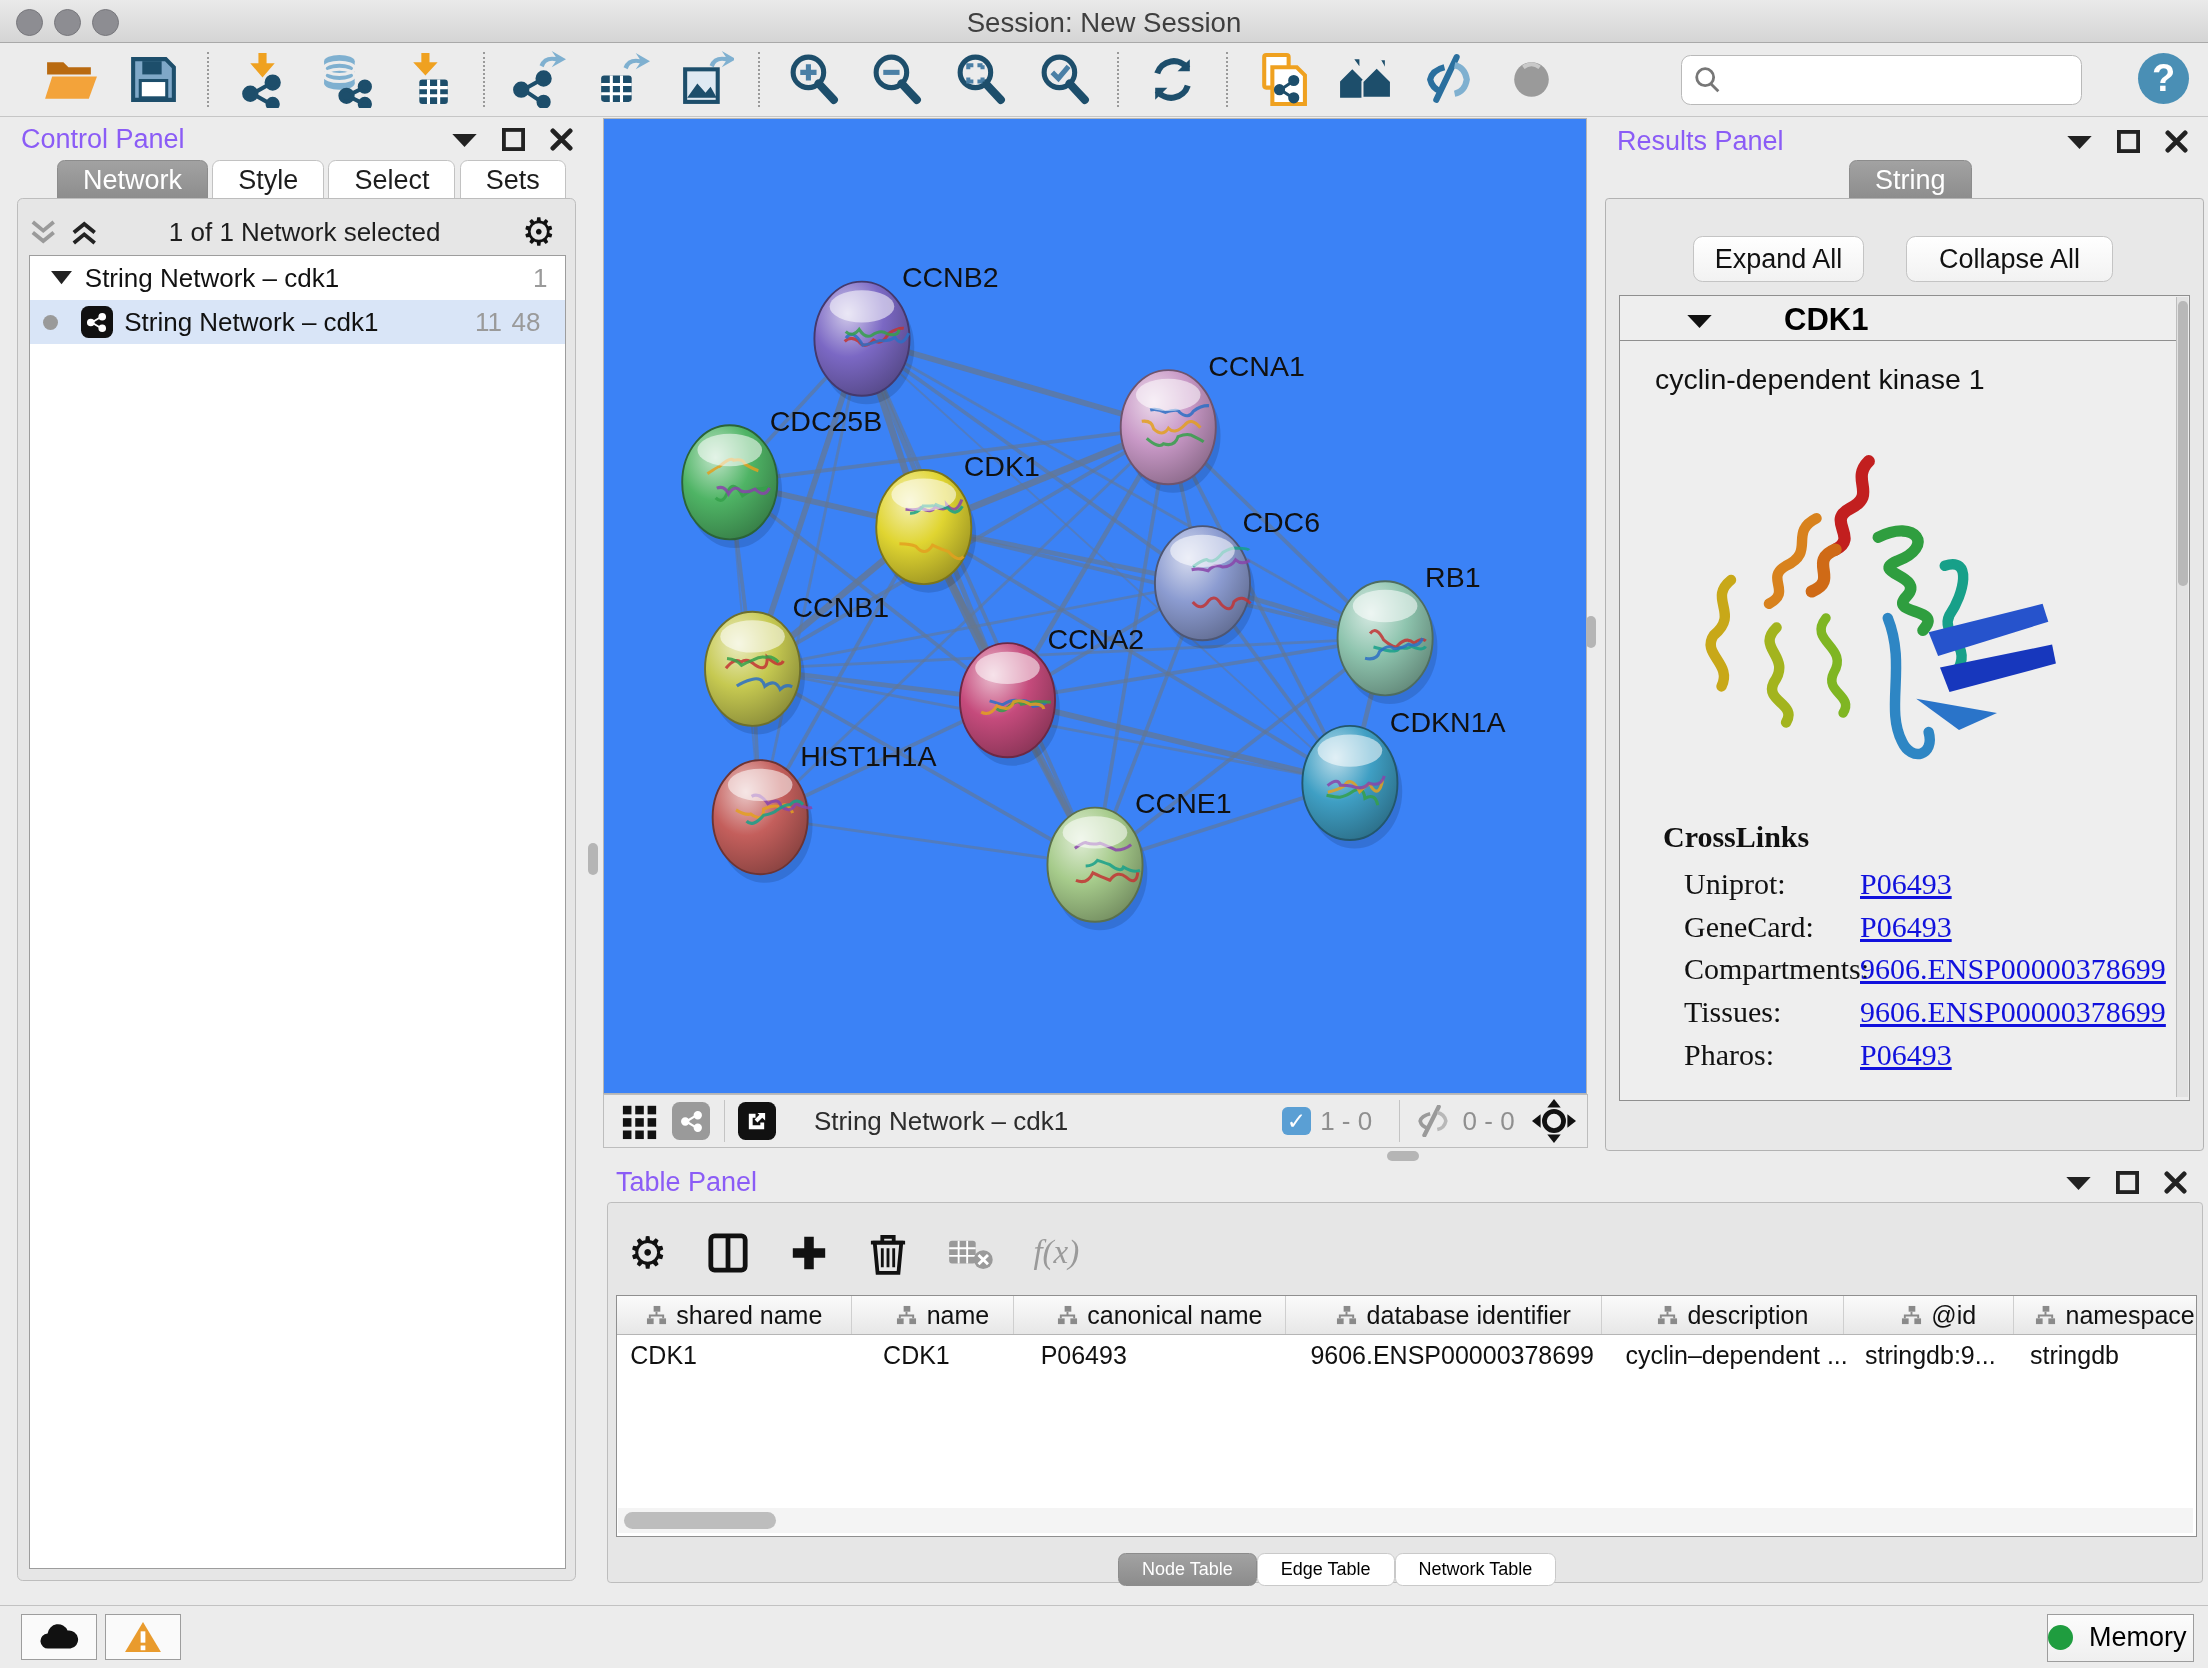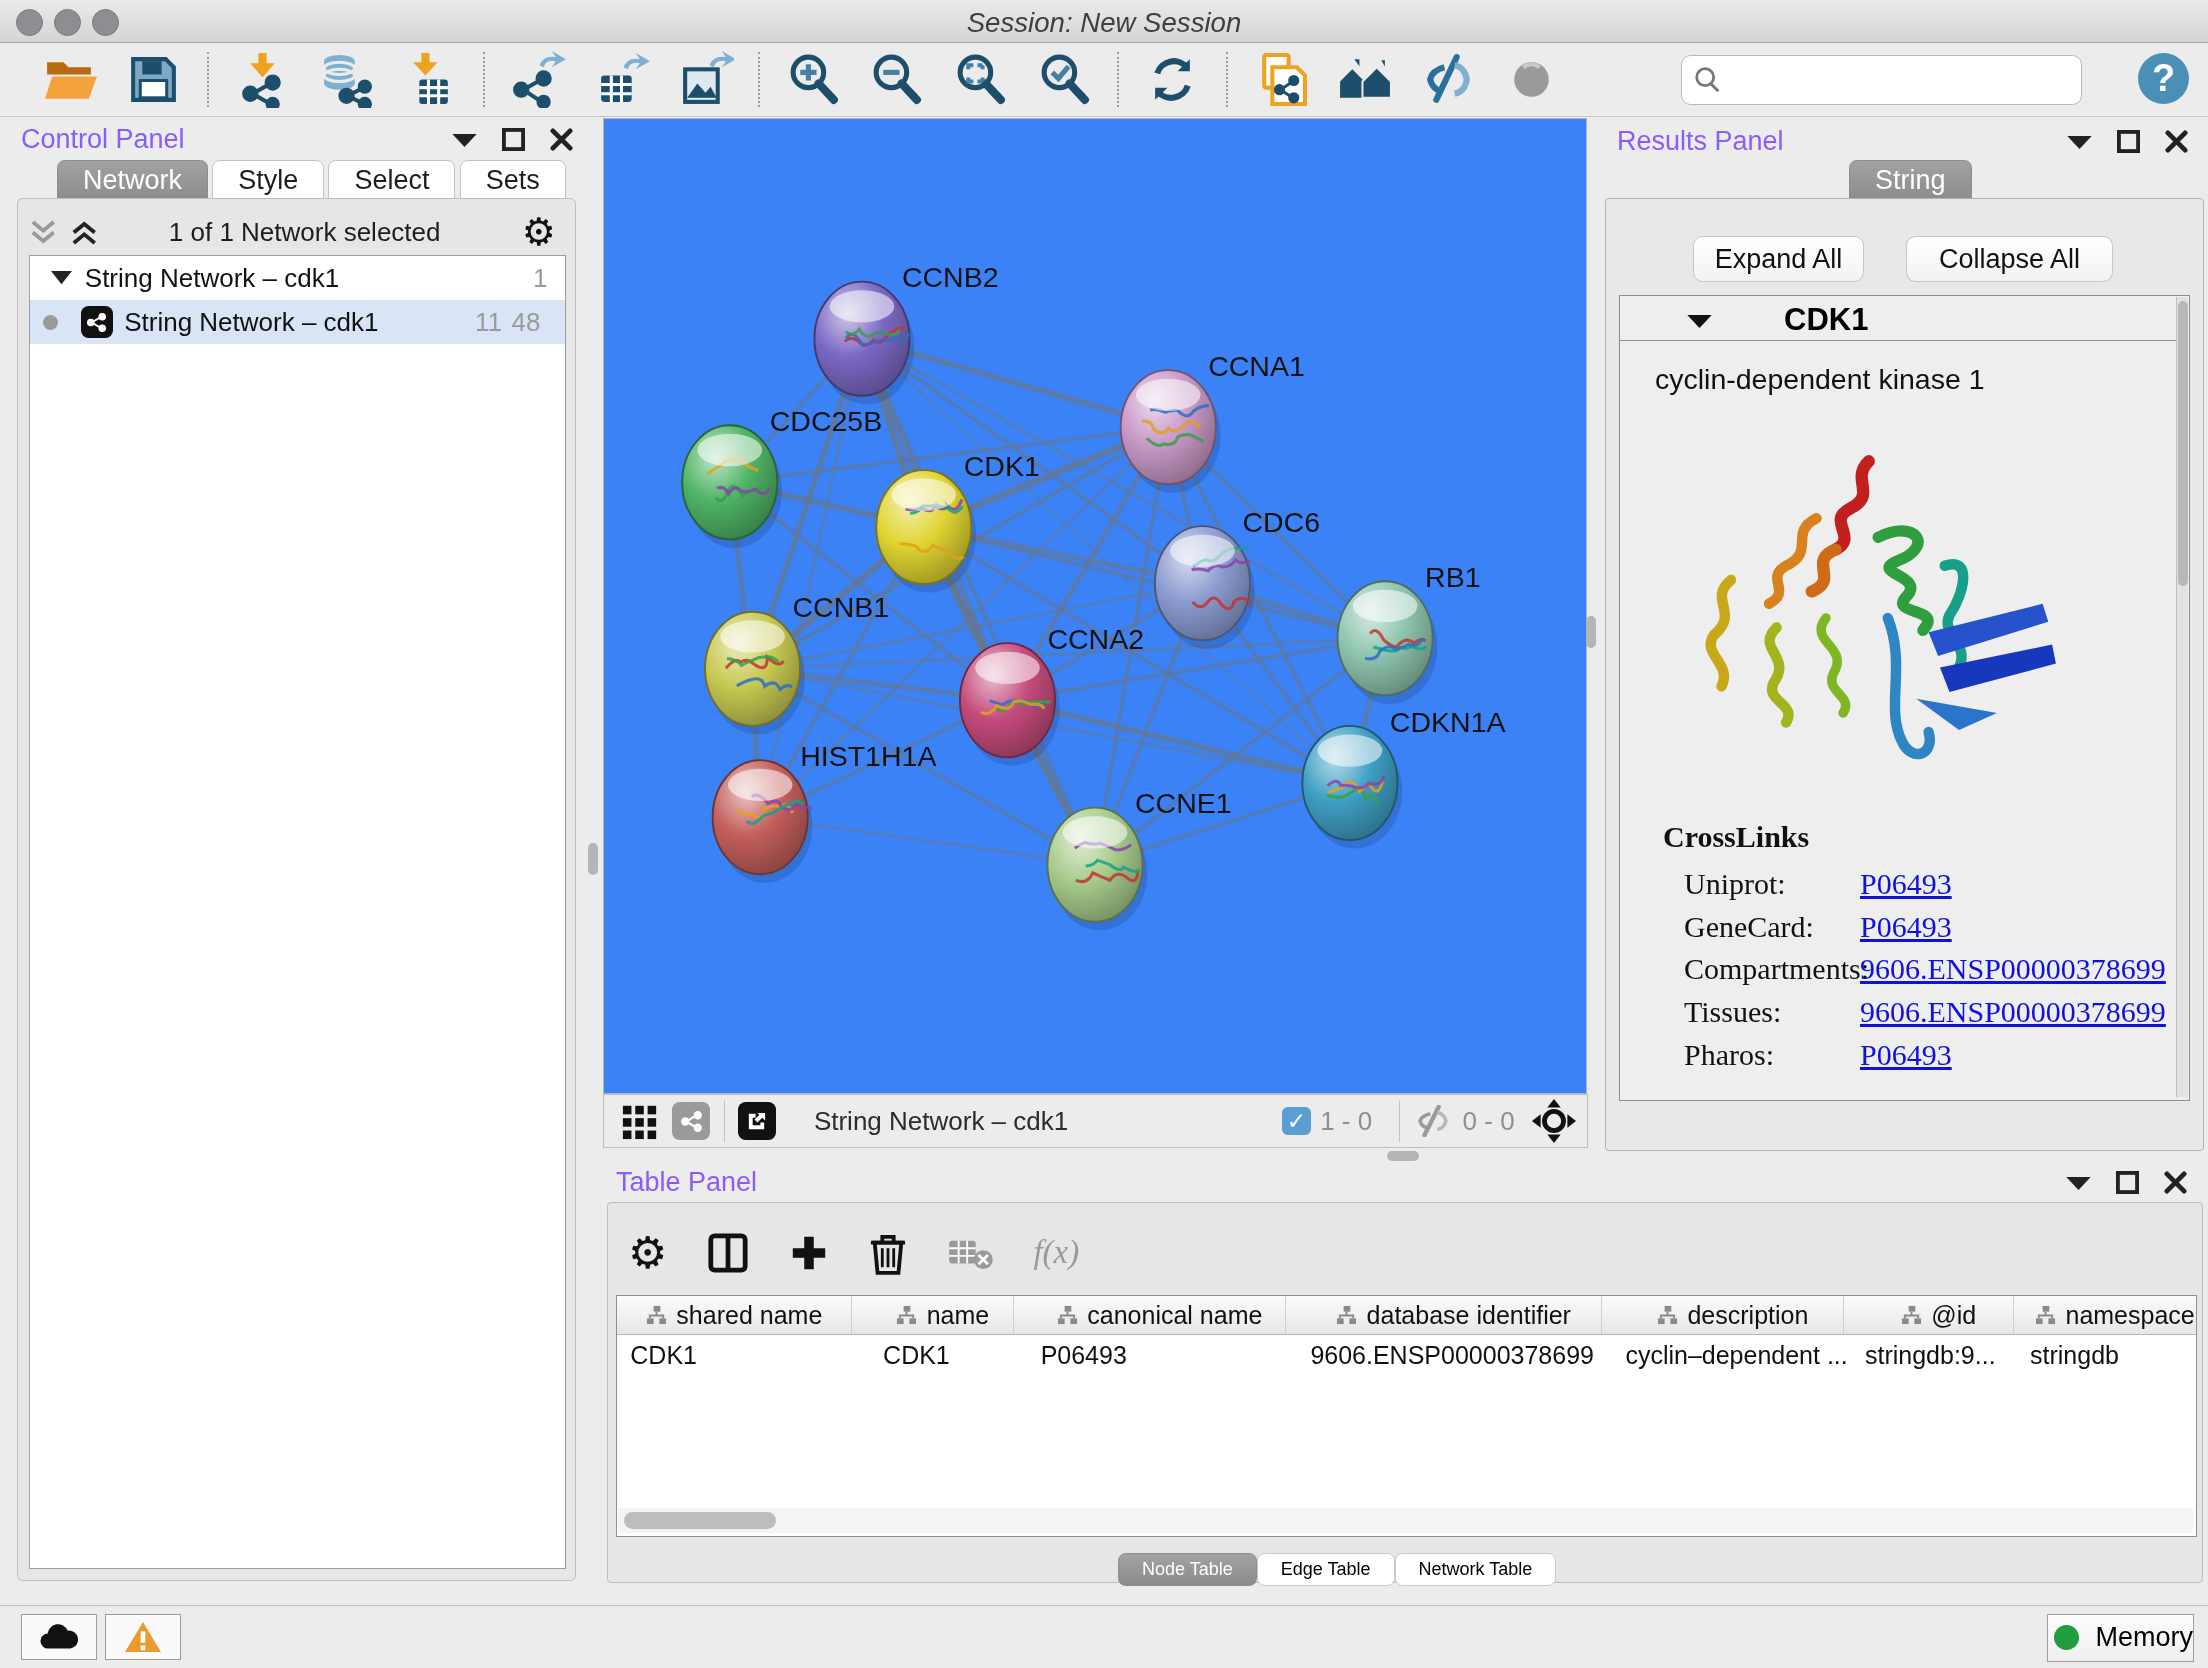--- a/index.html
+++ b/index.html
@@ -2,21 +2,21 @@
 <html style="font-size:15px"><head>
 <meta charset="utf-8">
 <style>
   html,body{margin:0;padding:0;width:2208px;height:1668px;overflow:hidden;
     font-family:"Liberation Sans","DejaVu Sans",sans-serif;background:#ececec;}
   .abs{position:absolute;}
   .window{position:relative;width:2208px;height:1668px;background:#ececec;}
 
   
   .titlebar{left:0;top:0;width:2208px;height:42px;
-    background:linear-gradient(#eaeaea,#d5d5d5);border-bottom:1px solid #a9a9a9;font-style:italic;}
+    background:linear-gradient(#eaeaea,#d5d5d5);border-bottom:1px solid #a9a9a9;}
   .traffic{position:absolute;top:8.6px;width:25px;height:25px;border-radius:50%;
     background:#8d8d92;border:1px solid #77777c;}
   .win-title{position:absolute;top:6.7px;width:100%;text-align:center;
     font-size:27.6px;color:#3f3f3f;}
 
   
   .toolbar{left:0;top:43px;width:2208px;height:73px;background:#ececec;
     border-bottom:1.9px solid #c6c6c6;display:flex;align-items:center;}
   .tbi{width:57px;height:57px;margin:0 13.3px;flex:0 0 auto;}
   .tsep{width:0;height:55px;border-left:2.9px dotted #9a9a9a;margin:0 11.4px;flex:0 0 auto;}
@@ -96,21 +96,21 @@
   .hthumb{position:absolute;height:17px;top:3.8px;border-radius:8.6px;background:#bdbdbd;}
   .tp-tabs{left:1118px;top:1553px;display:flex;}
   .tp-tab{padding:4.8px 23px;font-size:18px;background:#fff;border:1px solid #c9c9c9;border-radius:7.6px;}
   .tp-tab.sel{background:linear-gradient(#a2a2a2,#8c8c8c);color:#fff;border-color:#8c8c8c;}
 
   
   .statusbar{left:0;top:1605px;width:2208px;height:63px;background:#ececec;border-top:1px solid #c2c2c2;}
   .sb-btn{position:absolute;top:7.6px;width:74px;height:44px;background:#fafafa;border:1.9px solid #9d9d9d;
     display:flex;align-items:center;justify-content:center;}
   .mem-btn{position:absolute;left:2047px;top:7.6px;width:145px;height:46px;background:linear-gradient(#fcfcfc,#efefef);
-    border:1.9px solid #9d9d9d;display:flex;align-items:center;justify-content:flex-end;gap:16px;font-size:27px;}
+    border:1.9px solid #9d9d9d;display:flex;align-items:center;justify-content:flex-start;gap:16px;font-size:27px;}
   .mem-dot{width:25px;height:25px;border-radius:50%;background:#1f9d3f;}
 
   .handle{position:absolute;background:#b5b5b5;border-radius:7.6px;}
   .glyph{font-size:32px;color:#111;}
 </style>
 </head>
 <body>
 
 <div class="window">
 

